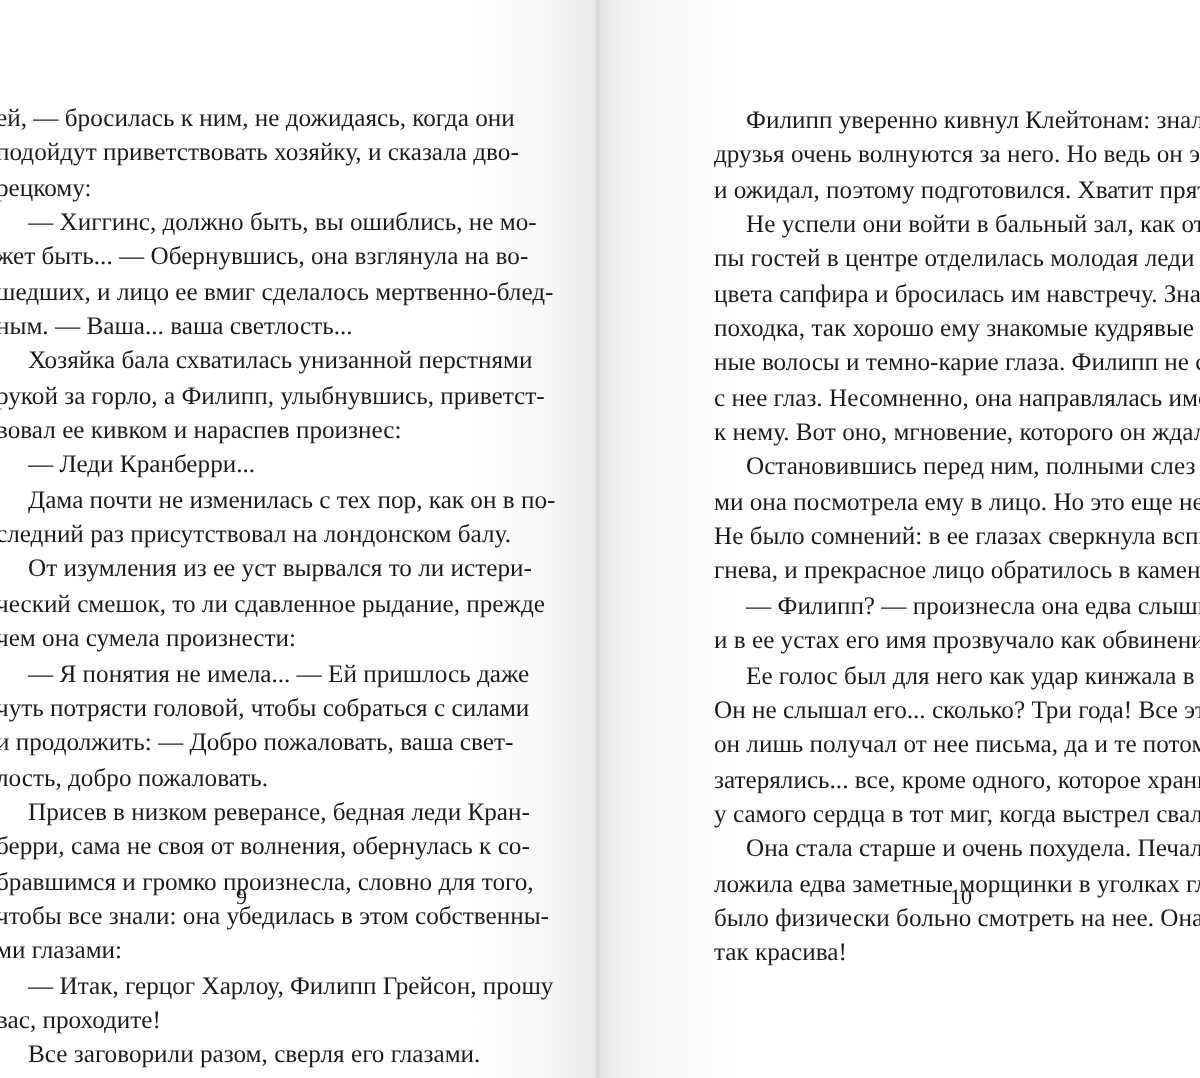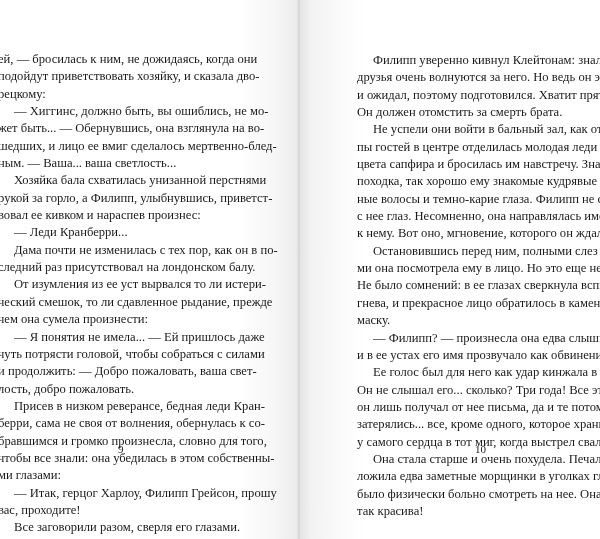--- a/index.html
+++ b/index.html
@@ -71,33 +71,31 @@
       <span class="line indent last italic">Вдох — выдох.</span>
     </div>
   <div class="page-num">9</div>
 </div>
 
 <div class="page page-right">
   <div class="text" id="right-text">
       <span class="line indent">Филипп уверенно кивнул Клейтонам: знал, что</span>
       <span class="line">друзья очень волнуются за него. Но ведь он этого</span>
       <span class="line">и ожидал, поэтому подготовился. Хватит прятаться!</span>
-      <span class="line last">Он должен отомстить за смерть брата.</span>
       <span class="line indent">Не успели они войти в бальный зал, как от груп-</span>
       <span class="line">пы гостей в центре отделилась молодая леди в платье</span>
       <span class="line">цвета сапфира и бросилась им навстречу. Знакомая</span>
       <span class="line">походка, так хорошо ему знакомые кудрявые тем-</span>
       <span class="line">ные волосы и темно-карие глаза. Филипп не сводил</span>
       <span class="line">с нее глаз. Несомненно, она направлялась именно</span>
       <span class="line">к нему. Вот оно, мгновение, которого он ждал и бо-</span>
       <span class="line indent">Остановившись перед ним, полными слез глаза-</span>
       <span class="line">ми она посмотрела ему в лицо. Но это еще не все.</span>
       <span class="line">Не было сомнений: в ее глазах сверкнула вспышка</span>
       <span class="line">гнева, и прекрасное лицо обратилось в каменную</span>
-      <span class="line last">маску.</span>
       <span class="line indent">— Филипп? — произнесла она едва слышно,</span>
       <span class="line last">и в ее устах его имя прозвучало как обвинение.</span>
       <span class="line indent">Ее голос был для него как удар кинжала в грудь.</span>
       <span class="line">Он не слышал его... сколько? Три года! Все это время</span>
       <span class="line">он лишь получал от нее письма, да и те потом где-то</span>
       <span class="line">затерялись... все, кроме одного, которое хранилось</span>
       <span class="line">у самого сердца в тот миг, когда выстрел свалил его</span>
       <span class="line indent">Она стала старше и очень похудела. Печаль про-</span>
       <span class="line">ложила едва заметные морщинки в уголках глаз. Ему</span>
       <span class="line">было физически больно смотреть на нее. Она была</span>

